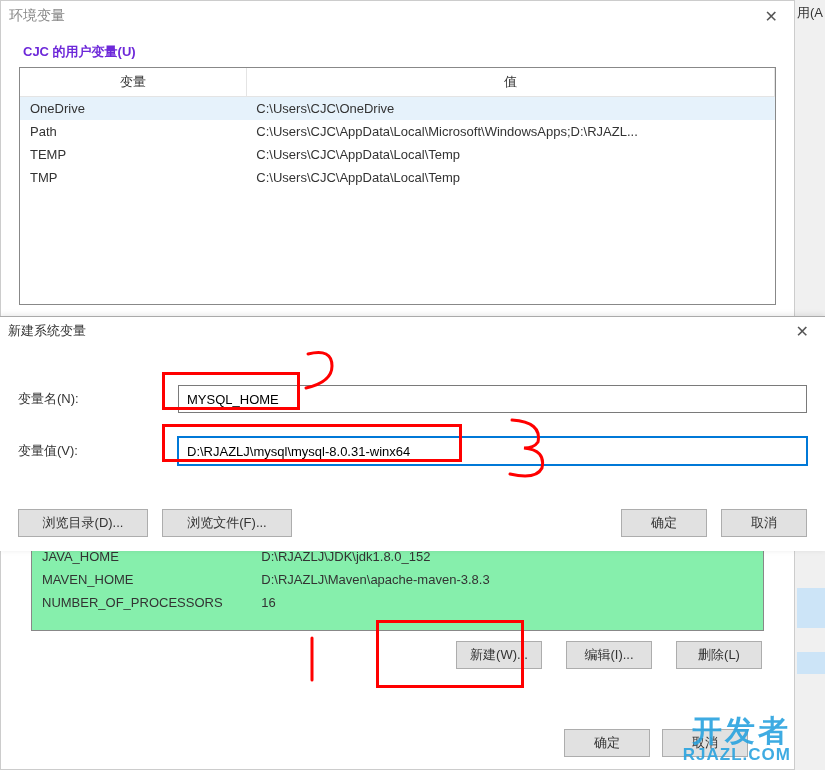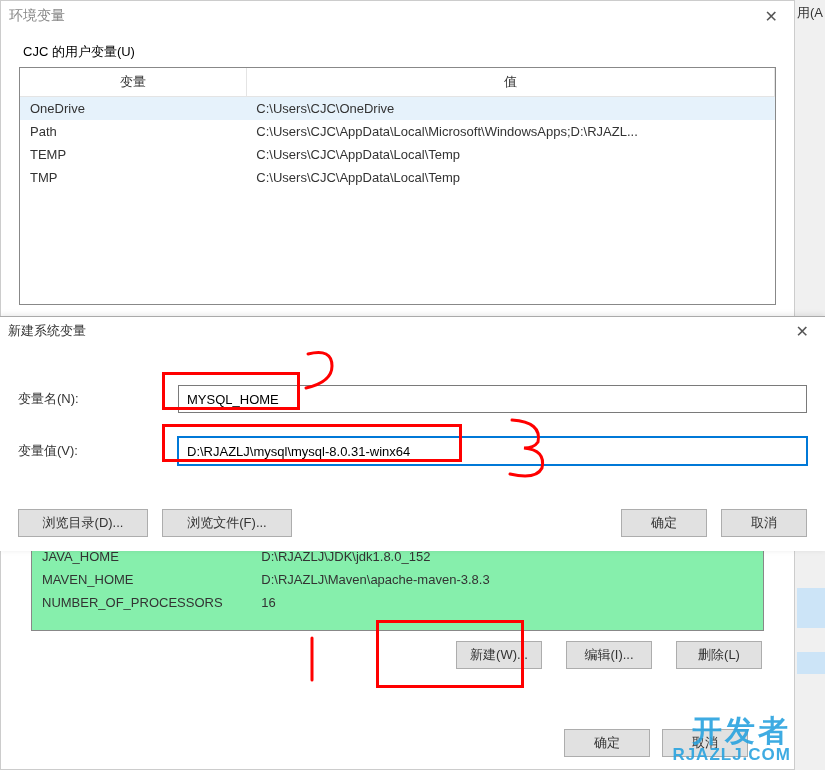--- a/index.html
+++ b/index.html
@@ -43,23 +43,24 @@
       background: #f0f0f0;
       font-size: 13px;
       padding: 4px 2px;
       color: #333;
     }
     .section {
       padding: 12px 18px 0 18px;
     }
     .section-label {
       font-size: 13px;
-      color: #000000;
+      color: #6d28d9;
       margin-bottom: 6px;
       padding-left: 4px;
+      font-weight: bold;
     }
     .table-frame {
       border: 1px solid #888;
       background: #fff;
       height: 238px;
       overflow: hidden;
     }
     .tbl {
       width: 100%;
       border-collapse: collapse;
@@ -301,14 +302,14 @@
   <svg style="position:absolute;top:412px;left:500px" width="60" height="72">
     <path d="M12 8 Q42 10 38 30 Q34 36 24 36 Q46 38 42 56 Q36 68 10 62" stroke="#f00" stroke-width="3" fill="none" stroke-linecap="round"></path>
   </svg>
   <svg style="position:absolute;top:632px;left:298px" width="24" height="56">
     <path d="M14 6 L14 48" stroke="#f00" stroke-width="3" fill="none" stroke-linecap="round"></path>
   </svg>
 </div>
 
 <div class="watermark">
   <div class="l1">开发者</div>
-  <div class="l2">RJAZLJ.COM</div>
+  <div class="l2">RJAZL.COM</div>
 </div>
 
 </body></html>

